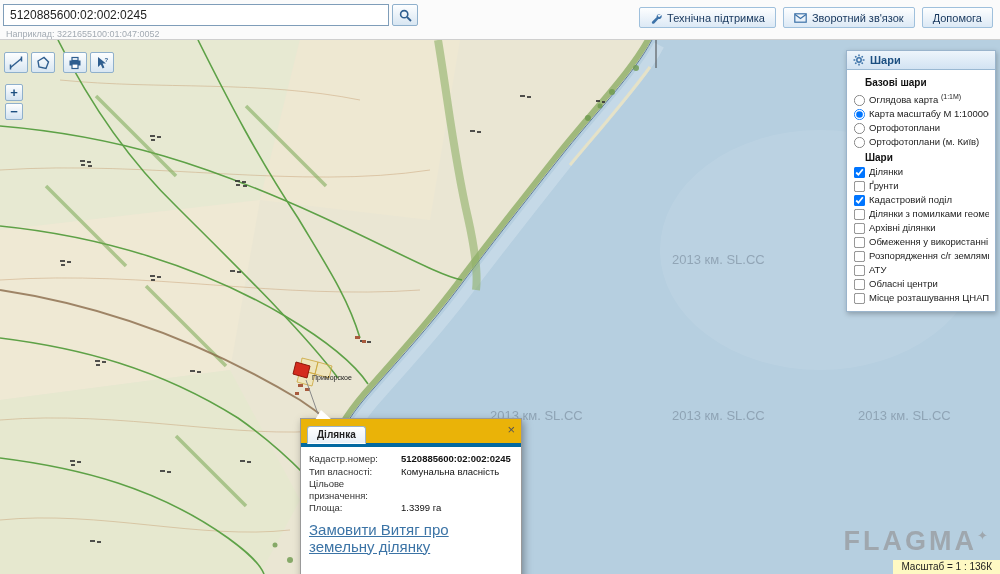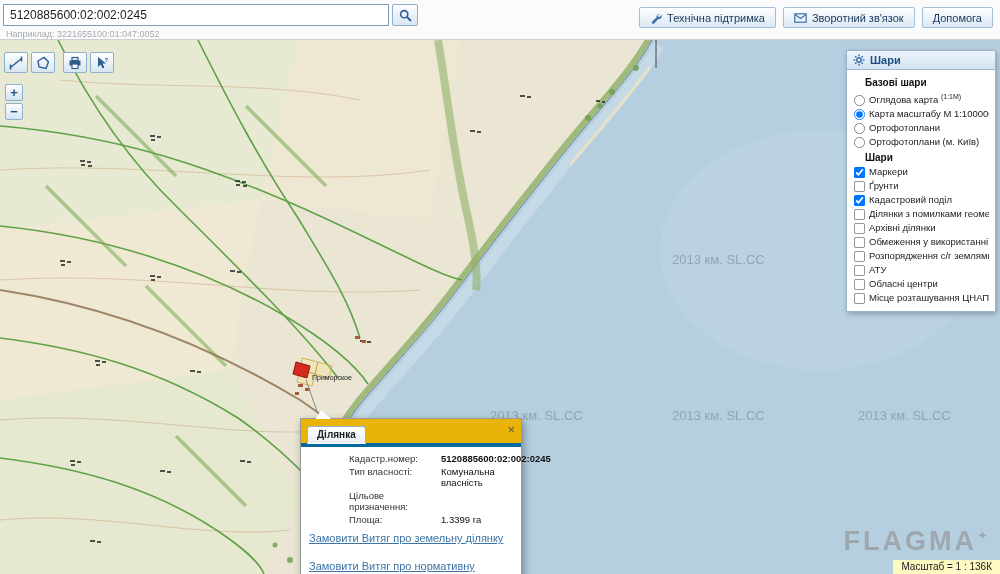--- a/index.html
+++ b/index.html
@@ -38,25 +38,25 @@
   .layer-row sup { font-size:7px; }
 
   
   .popup { position:absolute; left:300px; top:378px; width:222px; background:#fff; border:1px solid #999; box-shadow:2px 3px 8px rgba(0,0,0,.35); z-index:35; }
   .popup-pointer { position:absolute; left:14px; top:-9px; width:0; height:0; border-left:6px solid transparent; border-right:11px solid transparent; border-bottom:10px solid #fff; }
   .popup-tabs { position:relative; padding:5px 6px 0; border-bottom:4px solid #0369a1; background:#eab308; }
   .tab { display:inline-block; padding:2px 9px 3px; border:1px solid #9ab4cc; border-bottom:1px solid #fff; margin-bottom:-1px; background:linear-gradient(#ffffff,#e9f0f7); font-size:10px; font-weight:bold; color:#222; border-radius:3px 3px 0 0; cursor:pointer; }
   .popup-close { position:absolute; right:6px; top:4px; font-size:13px; line-height:1; color:#555; cursor:pointer; }
   .popup-body { padding:6px 8px 8px; }
   .prow { display:flex; font-size:9.5px; line-height:11.5px; margin-bottom:1px; }
-  .plabel { width:92px; flex:none; color:#333;margin-left:40px; }
+  .plabel { width:92px; flex:none; color:#333; }
   .pval { flex:1; color:#111; }
   .pval.bold { font-weight:bold; }
   #popup-links { margin-top:7px; }
-  .plink { display:block; font-size:11px; margin:7px 0 16px; color:#3c74a6; text-decoration:underline; cursor:pointer; }
+  .plink { display:block; font-size:15px; margin:7px 0 16px; color:#3c74a6; text-decoration:underline; cursor:pointer; }
 
   
   .flagma { position:absolute; right:12px; bottom:17px; font-size:27px; font-weight:bold; letter-spacing:3px; color:#9ba1a6; opacity:.85; z-index:25; }
   .flagma .star { font-size:13px; vertical-align:super; letter-spacing:0; }
   .scale { position:absolute; right:0; bottom:0; background:#fef9c3; font-size:10px; padding:1px 8px 2px; color:#222; z-index:26; }
 </style>
 </head>
 <body>
 
 <div class="app">
@@ -307,21 +307,21 @@
       <div class="layers-body">
         <div class="section-title">Базові шари</div>
         <div id="base-layers-list">
             <label class="layer-row"><input type="radio" name="baselayer" style=""><span>Оглядова карта </span><sup>(1:1М)</sup></label>
             <label class="layer-row"><input type="radio" name="baselayer" checked="" style=""><span>Карта масштабу М 1:100000</span></label>
             <label class="layer-row"><input type="radio" name="baselayer" style=""><span>Ортофотоплани</span></label>
             <label class="layer-row"><input type="radio" name="baselayer" style=""><span>Ортофотоплани (м. Київ)</span></label>
           </div>
         <div class="section-title">Шари</div>
         <div id="layers-list">
-            <label class="layer-row"><input type="checkbox" checked="" style=""><span>Маркери</span></label>
+            <label class="layer-row"><input type="checkbox" checked="" style=""><span>Ділянки</span></label>
             <label class="layer-row"><input type="checkbox" style=""><span>Ґрунти</span></label>
             <label class="layer-row"><input type="checkbox" checked="" style=""><span>Кадастровий поділ</span></label>
             <label class="layer-row"><input type="checkbox" style=""><span>Ділянки з помилками геометрії</span></label>
             <label class="layer-row"><input type="checkbox" style=""><span>Архівні ділянки</span></label>
             <label class="layer-row"><input type="checkbox" style=""><span>Обмеження у використанні земель</span></label>
             <label class="layer-row"><input type="checkbox" style=""><span>Розпорядження с/г землями</span></label>
             <label class="layer-row"><input type="checkbox" style=""><span>АТУ</span></label>
             <label class="layer-row"><input type="checkbox" style=""><span>Обласні центри</span></label>
             <label class="layer-row"><input type="checkbox" style=""><span>Місце розташування ЦНАП</span></label>
           </div>

